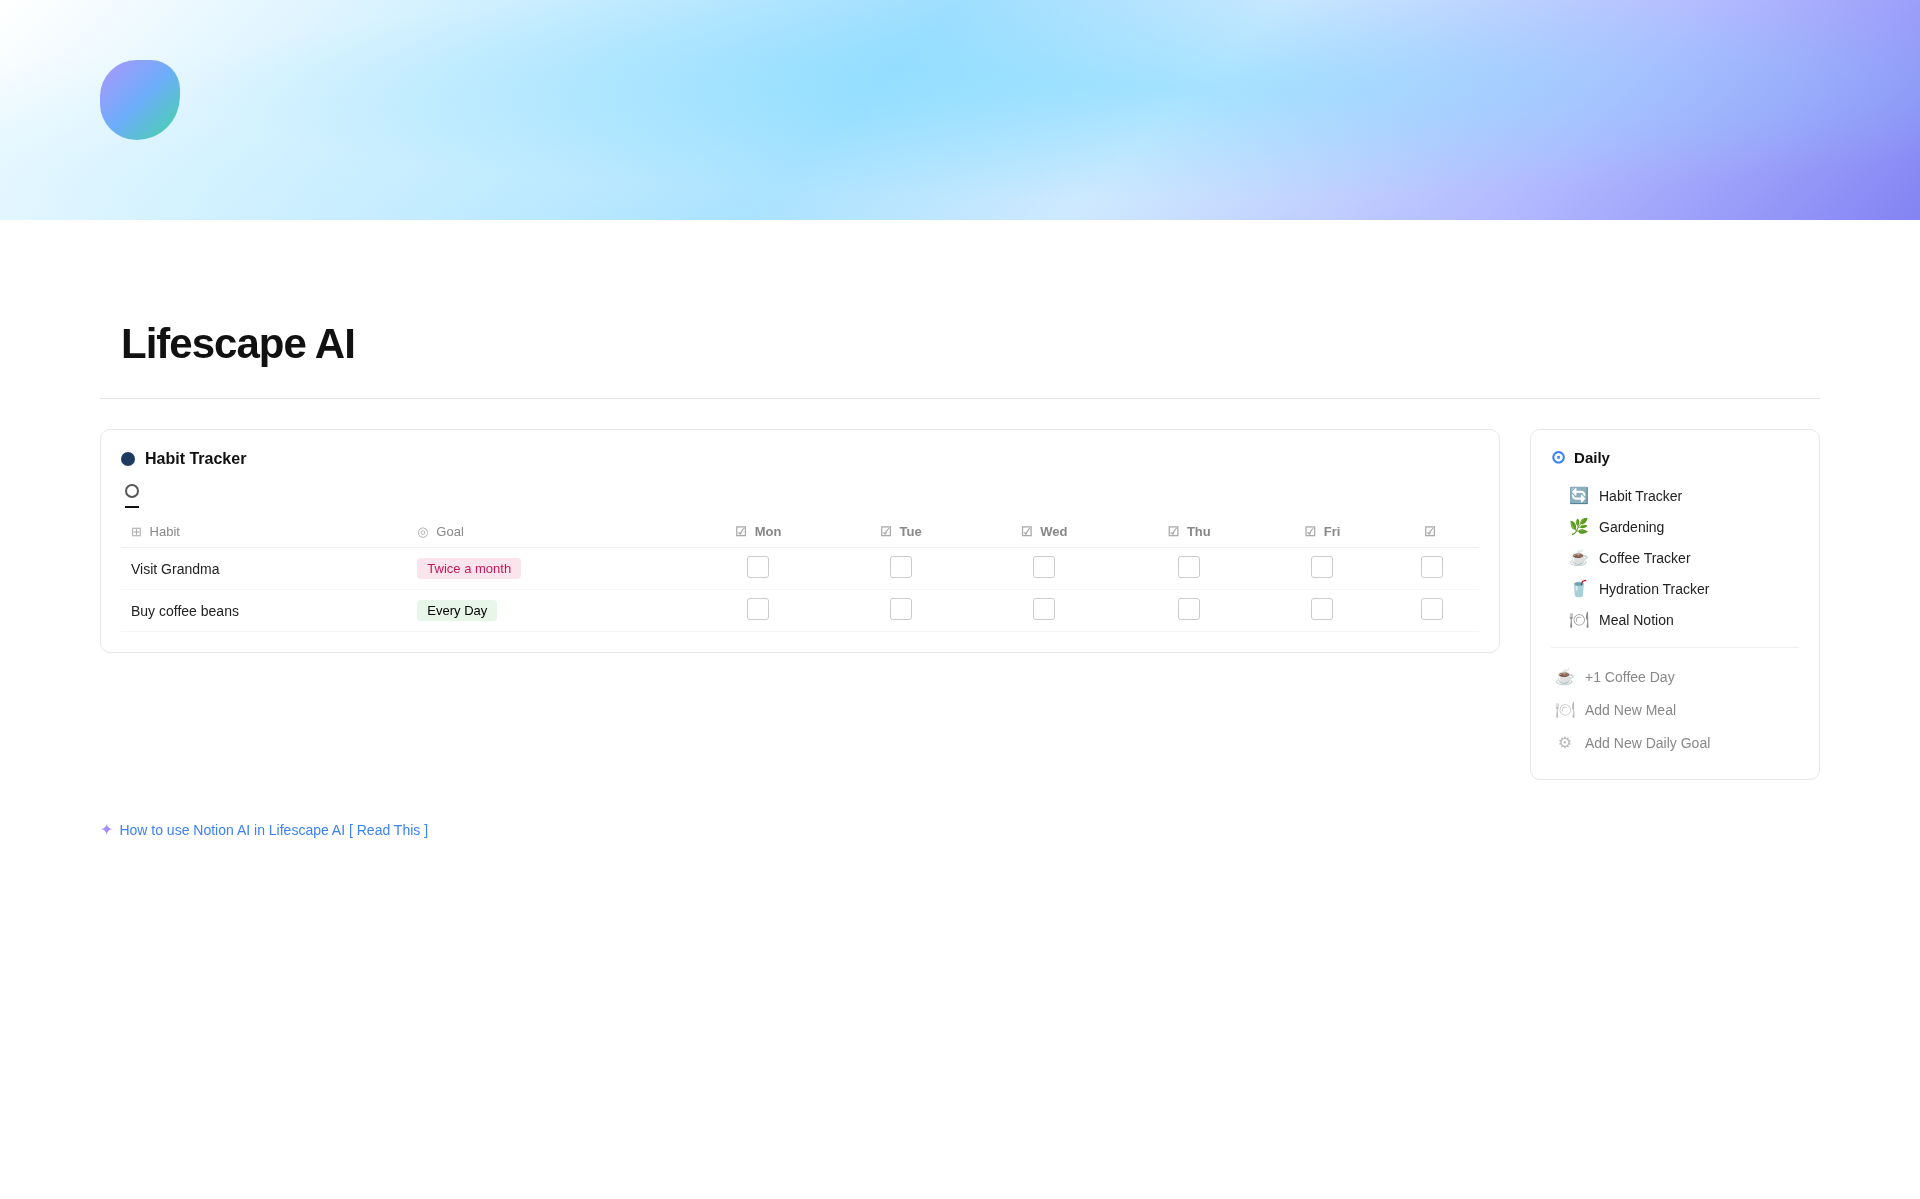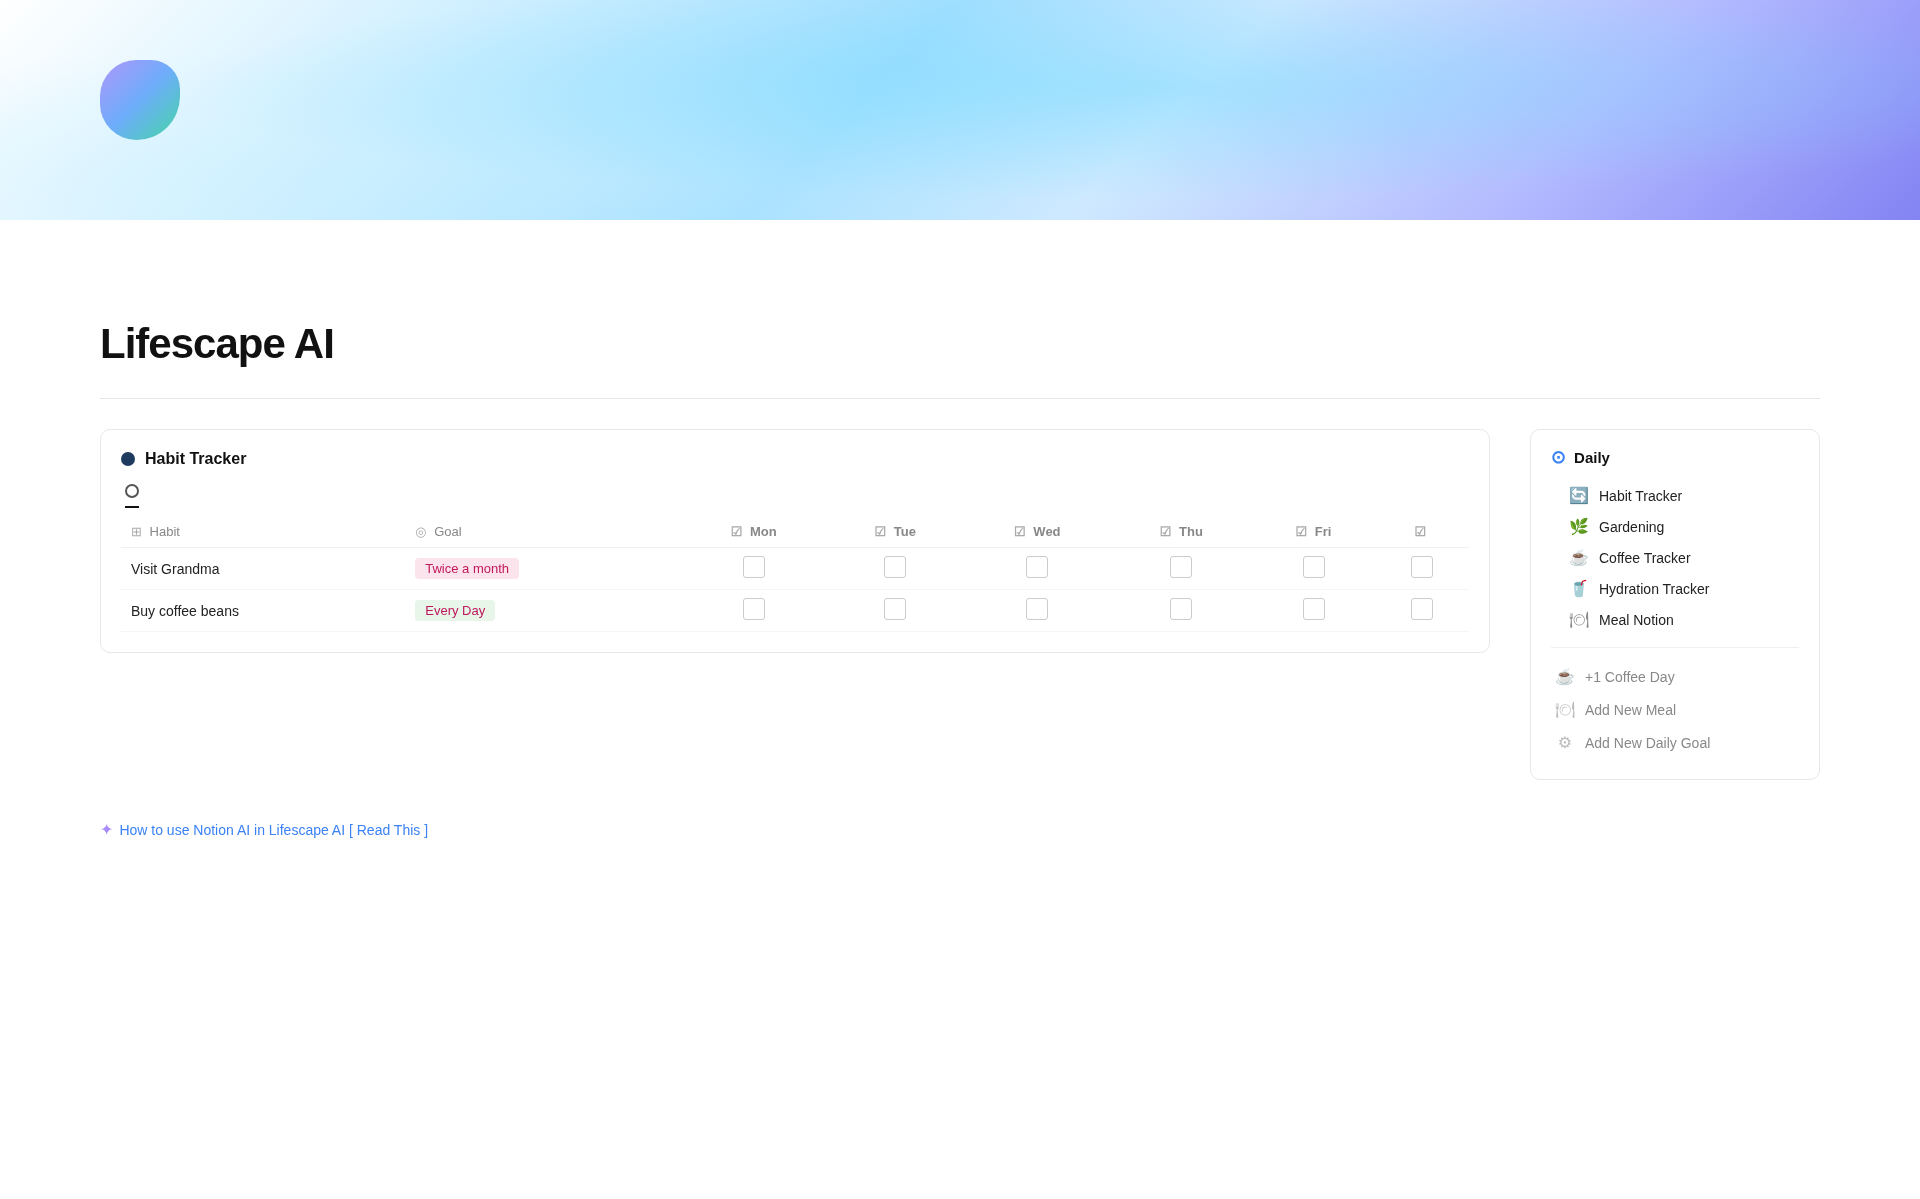--- a/index.html
+++ b/index.html
@@ -52,39 +52,40 @@
       width: 80px;
       height: 80px;
       border-radius: 50% 40% 60% 50%;
       background: linear-gradient(135deg, #a78bfa, #60a5fa, #34d399);
       opacity: 0.9;
     }
 
     
     .page-title-area {
       padding: 180px 0 30px 100px;
+      margin-left: 21px;
     }
 
     .page-title {
       font-size: 42px;
       font-weight: 800;
       color: #111;
       letter-spacing: -1px;
     }
 
     .divider {
       height: 1px;
       background: #e5e7eb;
       margin: 0 100px 30px 100px;
     }
 
     
     .main-layout {
       display: flex;
-      gap: 40px;
+      gap: 30px;
       padding: 0 100px;
       align-items: flex-start;
     }
 
     
     .habit-tracker-card {
       flex: 1;
       border: 1px solid #e5e7eb;
       border-radius: 10px;
       padding: 20px;
@@ -180,21 +181,21 @@
       color: #c2185b;
     }
 
     .goal-red {
       background: #fde8e8;
       color: #c62828;
     }
 
     .goal-green {
       background: #e8f5e9;
-      color: #be185d;
+      color: #000000;
     }
 
     .checkbox-cell {
       width: 22px;
       height: 22px;
       border: 1.5px solid #ccc;
       border-radius: 3px;
       display: inline-block;
       background: #fff;
       cursor: pointer;

